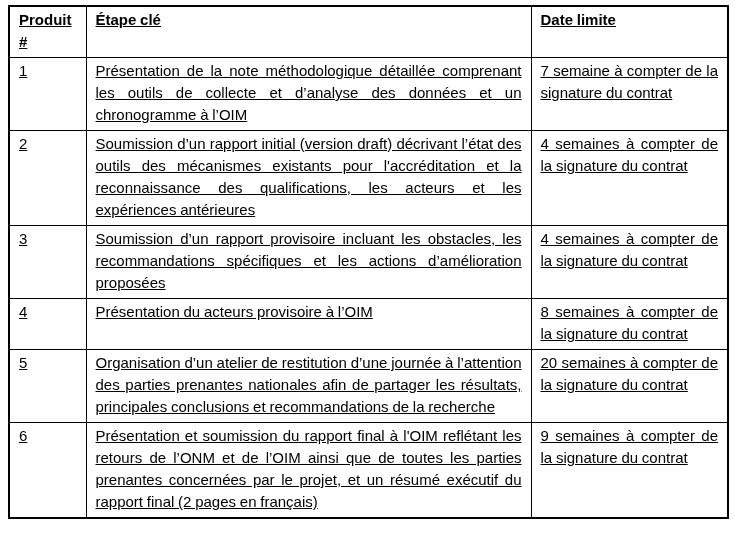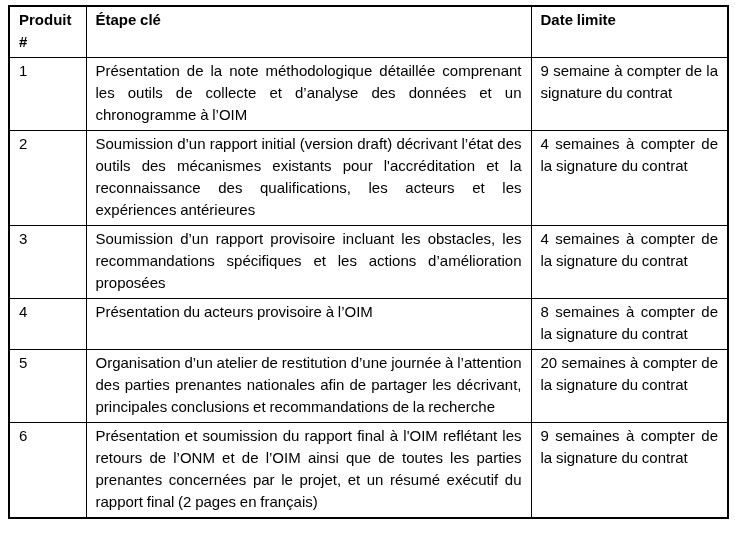--- a/index.html
+++ b/index.html
@@ -26,20 +26,21 @@
     border: 2px solid #000000;
   }
   table.deliverables th,
   table.deliverables td {
     border: 1px solid #000000;
     vertical-align: top;
     padding: 2px 9px 4px 9px;
     font-size: 15px;
     line-height: 22px;
     word-spacing: -0.4px;
+    text-decoration: underline;
   }
   table.deliverables th {
     text-align: left;
     font-weight: bold;
     height: 44px;
   }
   td.cell-num {
     text-align: left;
   }
   td.cell-etape {
@@ -63,40 +64,40 @@
       <tr>
         <th>Produit #</th>
         <th>Étape clé</th>
         <th>Date limite</th>
       </tr>
     </thead>
     <tbody>
       <tr>
         <td class="cell-num">1</td>
         <td class="cell-etape">Présentation de la note méthodologique détaillée comprenant les outils de collecte et d’analyse des données et un chronogramme à l’OIM</td>
-        <td class="cell-date">9 semaine à compter de la signature du contrat</td>
+        <td class="cell-date">7 semaine à compter de la signature du contrat</td>
       </tr>
       <tr>
         <td class="cell-num">2</td>
         <td class="cell-etape">Soumission d’un rapport initial (version draft) décrivant l’état des outils des mécanismes existants pour l'accréditation et la reconnaissance des qualifications, les acteurs et les expériences antérieures</td>
         <td class="cell-date">4 semaines à compter de la signature du contrat</td>
       </tr>
       <tr>
         <td class="cell-num">3</td>
         <td class="cell-etape">Soumission d’un rapport provisoire incluant les obstacles, les recommandations spécifiques et les actions d’amélioration proposées</td>
         <td class="cell-date">4 semaines à compter de la signature du contrat</td>
       </tr>
       <tr>
         <td class="cell-num">4</td>
         <td class="cell-etape">Présentation du acteurs provisoire à l’OIM</td>
         <td class="cell-date">8 semaines à compter de la signature du contrat</td>
       </tr>
       <tr>
         <td class="cell-num">5</td>
-        <td class="cell-etape">Organisation d’un atelier de restitution d’une journée à l’attention des parties prenantes nationales afin de partager les décrivant, principales conclusions et recommandations de la recherche</td>
+        <td class="cell-etape">Organisation d’un atelier de restitution d’une journée à l’attention des parties prenantes nationales afin de partager les résultats, principales conclusions et recommandations de la recherche</td>
         <td class="cell-date">20 semaines à compter de la signature du contrat</td>
       </tr>
       <tr>
         <td class="cell-num">6</td>
         <td class="cell-etape">Présentation et soumission du rapport final à l'OIM reflétant les retours de l’ONM et de l’OIM ainsi que de toutes les parties prenantes concernées par le projet, et un résumé exécutif du rapport final (2 pages en français)</td>
         <td class="cell-date">9 semaines à compter de la signature du contrat</td>
       </tr>
     </tbody>
   </table>
 </div>

